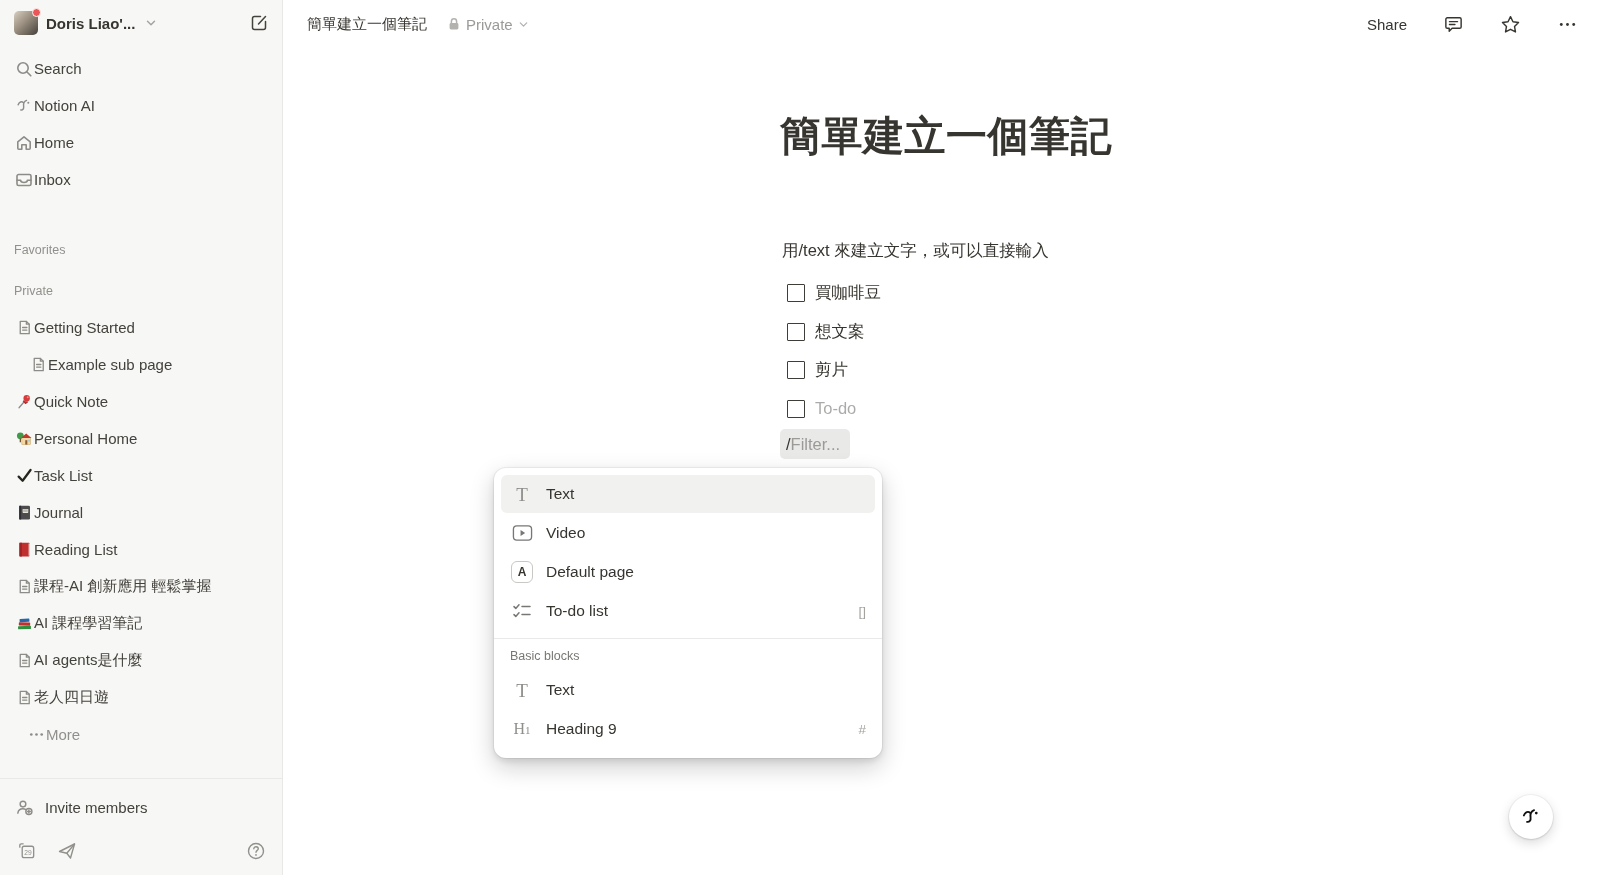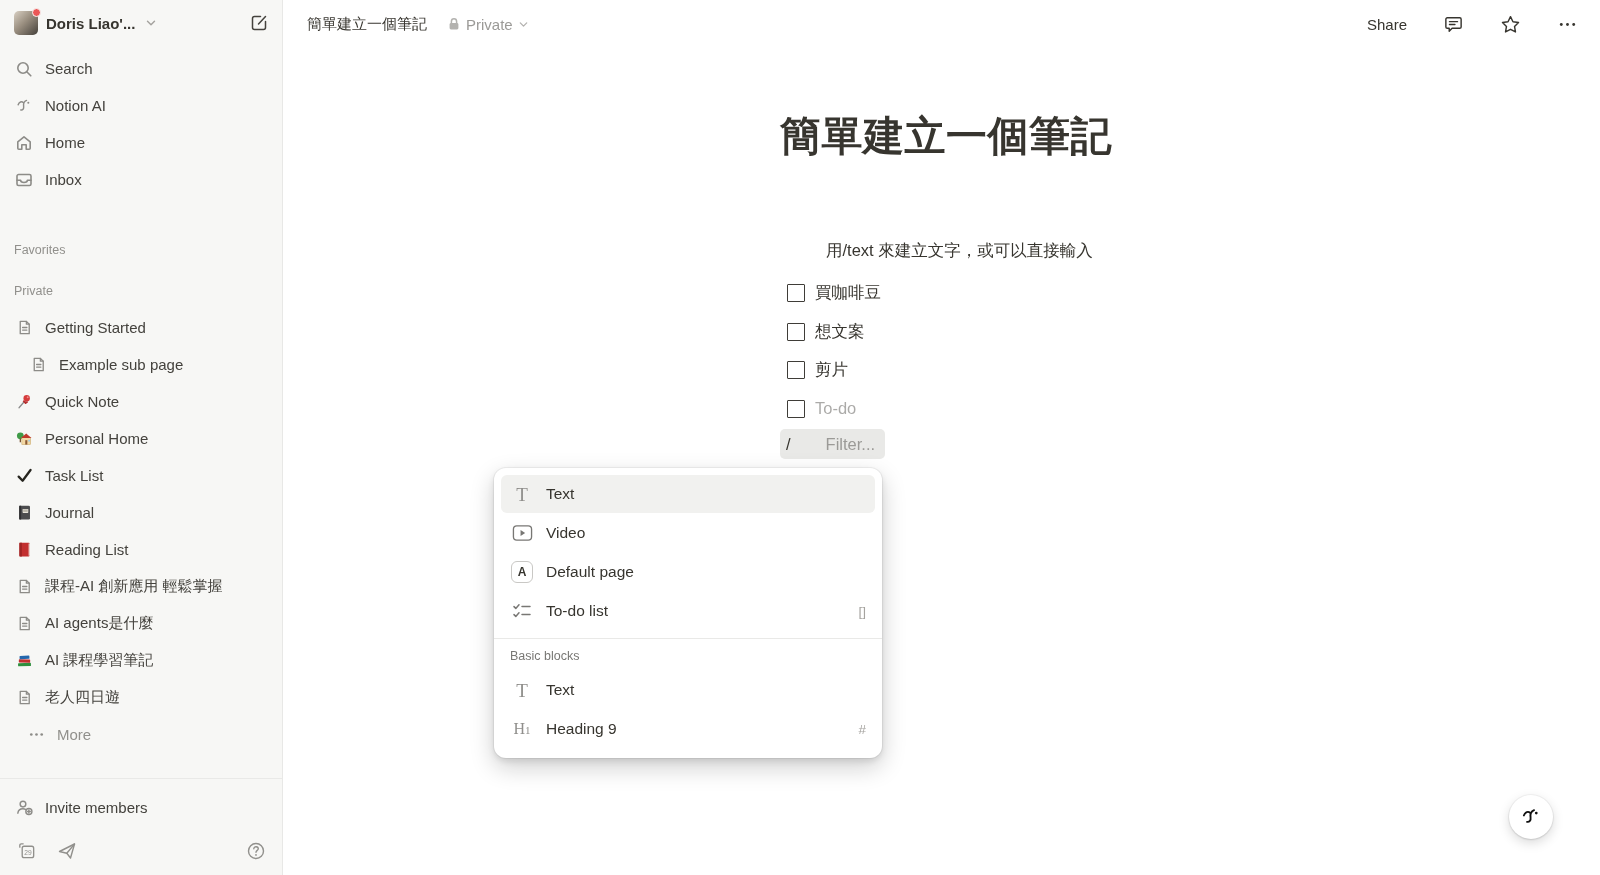--- a/index.html
+++ b/index.html
@@ -24,21 +24,21 @@
     position:absolute; top:-3px; right:-3px; width:9px; height:9px;
     border-radius:50%; background:#eb5757; border:1.5px solid #f7f7f5;
   }
   .ws-name { font-size:15px; font-weight:600; color:#37352f; white-space:nowrap; }
   .ws-chevron { color:#a5a39f; display:flex; margin-left:2px; }
   .ws-spacer { flex:1; }
   .icon-btn { display:flex; align-items:center; justify-content:center; cursor:pointer; }
 
   .nav-list { padding-top:4px; }
   .side-item {
-    height:37px; display:flex; align-items:center; padding:0 14px; gap:11px;
+    height:37px; display:flex; align-items:center; padding:0 14px; 
     font-size:15px; font-weight:500; color:#44423d; cursor:pointer;
   }
   .side-item .s-icon { width:20px; display:flex; justify-content:center; flex:none; color:#8d8c88; }
   .side-item.sub { padding-left:28px; }
   .side-item.muted { color:#91908c;margin-left:12px; }
   .section-label {
     font-size:12.5px; font-weight:500; color:#91908c;
     padding:0 14px; height:20px; display:flex; align-items:center;
   }
   .lbl-favorites { margin-top:42px; }
@@ -62,37 +62,37 @@
   .privacy { display:flex; align-items:center; gap:5px; margin-left:20px; color:#9b9a97; font-size:15px; cursor:pointer; }
   .topbar-right { margin-left:auto; display:flex; align-items:center; gap:36px; }
   .share-btn { font-size:15px; color:#37352f; cursor:pointer; }
   .top-icon { display:flex; color:#37352f; cursor:pointer; }
 
   
   .doc-title {
     position:absolute; left:497px; top:110px; font-size:41px; font-weight:700;
     color:#37352f; letter-spacing:0.5px; line-height:1.3;
   }
-  .doc-intro { position:absolute; left:499px; top:240px; font-size:16.5px; color:#37352f;margin-left:44px; }
+  .doc-intro { position:absolute; left:499px; top:240px; font-size:16.5px; color:#37352f; }
   .todo-list { position:absolute; left:504px; top:274px; }
   .todo-row { height:38.5px; display:flex; align-items:center; }
   .todo-box {
     width:18px; height:18px; border:1.6px solid #3f3d38; border-radius:1px;
     margin-right:10px; flex:none; cursor:pointer; background:#fff;
   }
   .todo-label { font-size:16.5px; color:#37352f; }
   .todo-label.placeholder { color:rgba(55,53,47,0.42); }
 
   .slash-pill {
     position:absolute; left:497px; top:429px; height:30px;
     background:#e9e9e7; border-radius:5px; display:flex; align-items:center;
     padding:0 10px 0 6px; font-size:16.5px;
   }
   .slash-pill .slash { color:#37352f; }
-  .slash-pill .ph { color:#9b9a97;margin-left:35px; }
+  .slash-pill .ph { color:#9b9a97; }
 
   
   .slash-menu {
     position:absolute; left:494px; top:468px; width:388px; background:#ffffff;
     border-radius:12px; padding:6px 0 9px;
     box-shadow:rgba(15,15,15,0.05) 0 0 0 1px, rgba(15,15,15,0.1) 0 3px 6px, rgba(15,15,15,0.2) 0 9px 24px;
     z-index:5;
   }
   .menu-section-label {
     font-size:12.5px; font-weight:500; color:#787774;
@@ -273,37 +273,37 @@
           <svg width="17" height="17" viewBox="0 0 18 18" fill="none" stroke="currentColor" stroke-width="1.4" stroke-linecap="round" stroke-linejoin="round">
               <path d="M4.5 2.5 H11 L14 5.5 V15.5 H4.5 Z"></path>
               <path d="M11 2.5 V5.5 H14"></path>
               <path d="M7 9 H11.5 M7 11.7 H11.5"></path>
             </svg>
         </span>
         <span>課程-AI 創新應用 輕鬆掌握</span>
       </div>
       <div class="side-item">
         <span class="s-icon">
+          <svg width="17" height="17" viewBox="0 0 18 18">
+            <rect x="2.2" y="11.6" width="13.6" height="3.4" rx="0.6" fill="#2f8f3e" transform="rotate(-2 9 13.3)"></rect>
+            <rect x="3" y="7.8" width="12" height="3.4" rx="0.6" fill="#c22f2f" transform="rotate(2 9 9.5)"></rect>
+            <rect x="3.8" y="4" width="10.4" height="3.4" rx="0.6" fill="#2467ad" transform="rotate(-3 9 5.7)"></rect>
+          </svg>
+        </span>
+        <span>AI 課程學習筆記</span>
+      </div>
+      <div class="side-item">
+        <span class="s-icon">
           <svg width="17" height="17" viewBox="0 0 18 18" fill="none" stroke="currentColor" stroke-width="1.4" stroke-linecap="round" stroke-linejoin="round">
               <path d="M4.5 2.5 H11 L14 5.5 V15.5 H4.5 Z"></path>
               <path d="M11 2.5 V5.5 H14"></path>
               <path d="M7 9 H11.5 M7 11.7 H11.5"></path>
             </svg>
         </span>
         <span>AI agents是什麼</span>
-      </div>
-      <div class="side-item">
-        <span class="s-icon">
-          <svg width="17" height="17" viewBox="0 0 18 18">
-            <rect x="2.2" y="11.6" width="13.6" height="3.4" rx="0.6" fill="#2f8f3e" transform="rotate(-2 9 13.3)"></rect>
-            <rect x="3" y="7.8" width="12" height="3.4" rx="0.6" fill="#c22f2f" transform="rotate(2 9 9.5)"></rect>
-            <rect x="3.8" y="4" width="10.4" height="3.4" rx="0.6" fill="#2467ad" transform="rotate(-3 9 5.7)"></rect>
-          </svg>
-        </span>
-        <span>AI 課程學習筆記</span>
       </div>
       <div class="side-item">
         <span class="s-icon">
           <svg width="17" height="17" viewBox="0 0 18 18" fill="none" stroke="currentColor" stroke-width="1.4" stroke-linecap="round" stroke-linejoin="round">
               <path d="M4.5 2.5 H11 L14 5.5 V15.5 H4.5 Z"></path>
               <path d="M11 2.5 V5.5 H14"></path>
               <path d="M7 9 H11.5 M7 11.7 H11.5"></path>
             </svg>
         </span>
         <span>老人四日遊</span>

